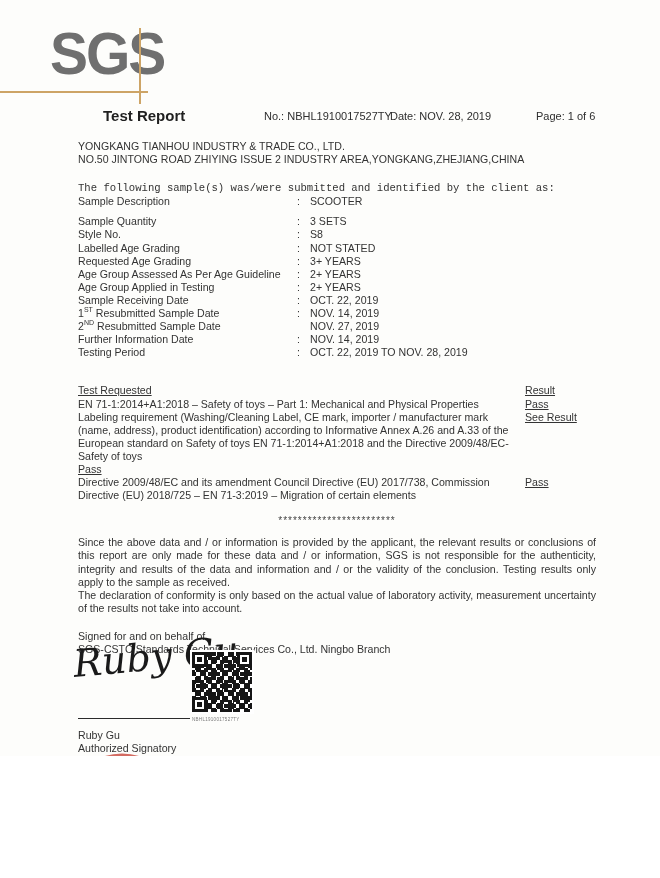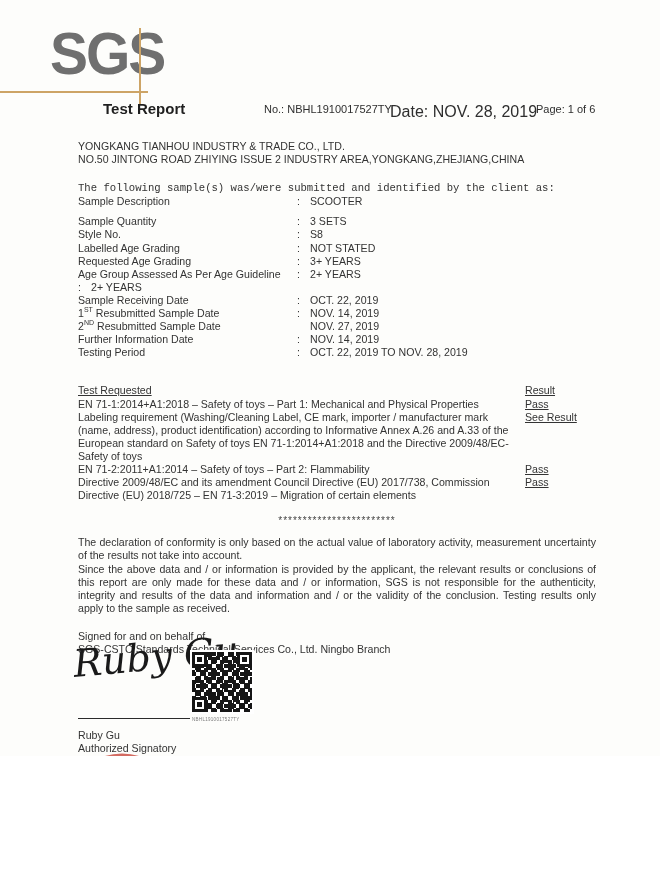--- a/index.html
+++ b/index.html
@@ -4,24 +4,24 @@
 <style>
   html,body{margin:0;padding:0;background:#ffffff;}
   .page{position:relative;width:660px;height:756px;background:#fdfdfb;overflow:hidden;
         font-family:"Liberation Sans",sans-serif;color:#2e2e2e;}
 
   
   .logo{position:absolute;left:50px;top:18px;font-size:57px;font-weight:bold;color:#6f6f6f;
         letter-spacing:-2px;transform:scaleY(1.05);transform-origin:top left;}
   .logo-hline{position:absolute;top:91px;left:0;width:148px;height:2px;background:#cda466;}
   .logo-vline{position:absolute;top:28px;left:139px;width:2px;height:76px;background:#cda466;}
-  .titlebar{position:absolute;top:100px;left:0;width:660px;height:18px;}
+  .titlebar{position:absolute;top:107px;left:0;width:660px;height:18px;}
   .tr-title{position:absolute;left:103px;top:0;font-size:15px;font-weight:bold;color:#1f1f1f;}
   .tr-no{position:absolute;left:228px;top:3px;font-size:11px;padding-left:36px;}
-  .tr-date{position:absolute;left:390px;top:3px;font-size:16px;}
+  .tr-date{position:absolute;left:390px;top:3px;font-size:11px;}
   .tr-page{position:absolute;left:536px;top:3px;font-size:11px;}
 
   
   .content{position:absolute;left:78px;top:140px;width:518px;font-size:10.6px;line-height:13.1px;color:#333;}
   .client-name,.client-addr{white-space:nowrap;}
   .intro{margin-top:16px;font-family:Liberation Mono, monospace;}
   .kv-row{display:flex;align-items:flex-start;}
   .kv-label{width:219px;text-align:justify;}
   .kv-colon{width:13px;}
   .kv-value{flex:1;}
@@ -116,20 +116,21 @@
         <span class="kv-label"><span></span><sup class="sm"></sup><span>Requested Age Grading</span></span>
         <span class="kv-colon">:</span>
         <span class="kv-value">3+ YEARS</span>
       </div>
       <div class="kv-row">
         <span class="kv-label"><span></span><sup class="sm"></sup><span>Age Group Assessed As Per Age Guideline</span></span>
         <span class="kv-colon">:</span>
         <span class="kv-value">2+ YEARS</span>
       </div>
       <div class="kv-row">
+        <span class="kv-label"><span></span><sup class="sm"></sup><span>Age Group Applied in Testing</span></span>
         <span class="kv-colon">:</span>
         <span class="kv-value">2+ YEARS</span>
       </div>
       <div class="kv-row">
         <span class="kv-label"><span></span><sup class="sm"></sup><span>Sample Receiving Date</span></span>
         <span class="kv-colon">:</span>
         <span class="kv-value">OCT. 22, 2019</span>
       </div>
       <div class="kv-row">
         <span class="kv-label"><span>1</span><sup class="sm">ST</sup><span> Resubmitted Sample Date</span></span>
@@ -160,34 +161,33 @@
       </div>
       <div class="test-row">
         <span class="test-text">EN 71-1:2014+A1:2018 – Safety of toys – Part 1: Mechanical and Physical Properties</span>
         <span class="test-result"><span class="uline">Pass</span></span>
       </div>
       <div class="test-row">
         <span class="test-text">Labeling requirement (Washing/Cleaning Label, CE mark, importer / manufacturer mark (name, address), product identification) according to Informative Annex A.26 and A.33 of the European standard on Safety of toys EN 71-1:2014+A1:2018 and the Directive 2009/48/EC-Safety of toys</span>
         <span class="test-result"><span class="uline">See Result</span></span>
       </div>
       <div class="test-row">
-        <span class="test-text">EN 71-2:2011+A1:2014 – Safety of toys – Part 2: Flammability</span>
         <span class="test-result"><span class="uline">Pass</span></span>
       </div>
       <div class="test-row">
         <span class="test-text">Directive 2009/48/EC and its amendment Council Directive (EU) 2017/738, Commission Directive (EU) 2018/725 – EN 71-3:2019 – Migration of certain elements</span>
         <span class="test-result"><span class="uline">Pass</span></span>
       </div>
     </div>
 
     <div class="separator">************************</div>
 
     <div class="disc">
+      <p>Since the above data and / or information is provided by the applicant, the relevant results or conclusions of this report are only made for these data and / or information, SGS is not responsible for the authenticity, integrity and results of the data and information and / or the validity of the conclusion. Testing results only apply to the sample as received.</p>
       <p>The declaration of conformity is only based on the actual value of laboratory activity, measurement uncertainty of the results not take into account.</p>
-      <p>Since the above data and / or information is provided by the applicant, the relevant results or conclusions of this report are only made for these data and / or information, SGS is not responsible for the authenticity, integrity and results of the data and information and / or the validity of the conclusion. Testing results only apply to the sample as received.</p>
     </div>
 
     <div class="signed">Signed for and on behalf of</div>
     <div>SGS-CSTC Standards Technical Services Co., Ltd. Ningbo Branch</div>
 
     <div class="sig-zone">
       <span class="sig-script">Ruby Gu</span>
       <span class="qr">
         <span class="qr-f tl"></span>
         <span class="qr-f tr"></span>

